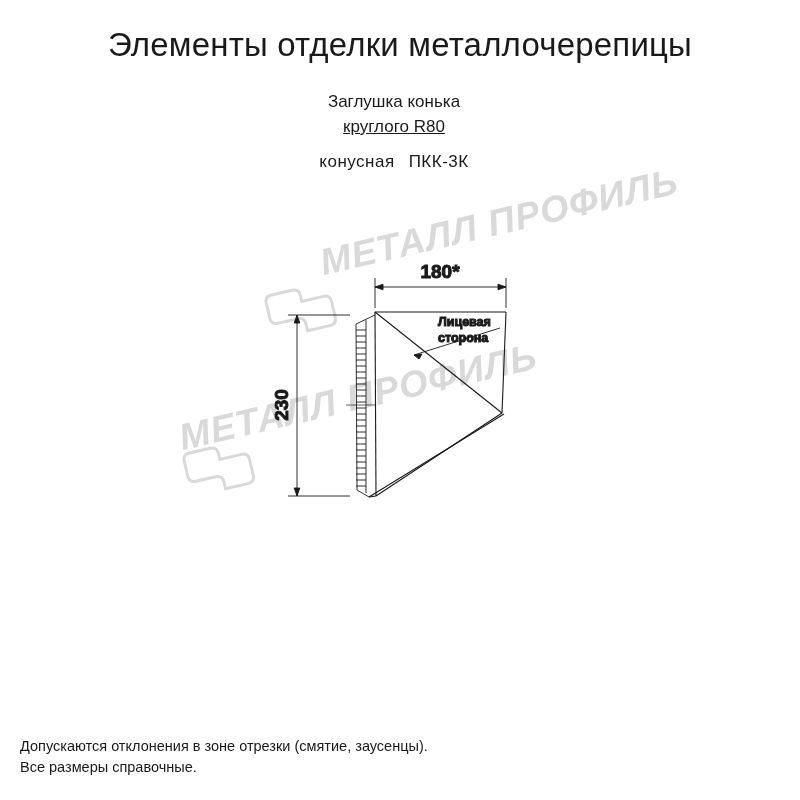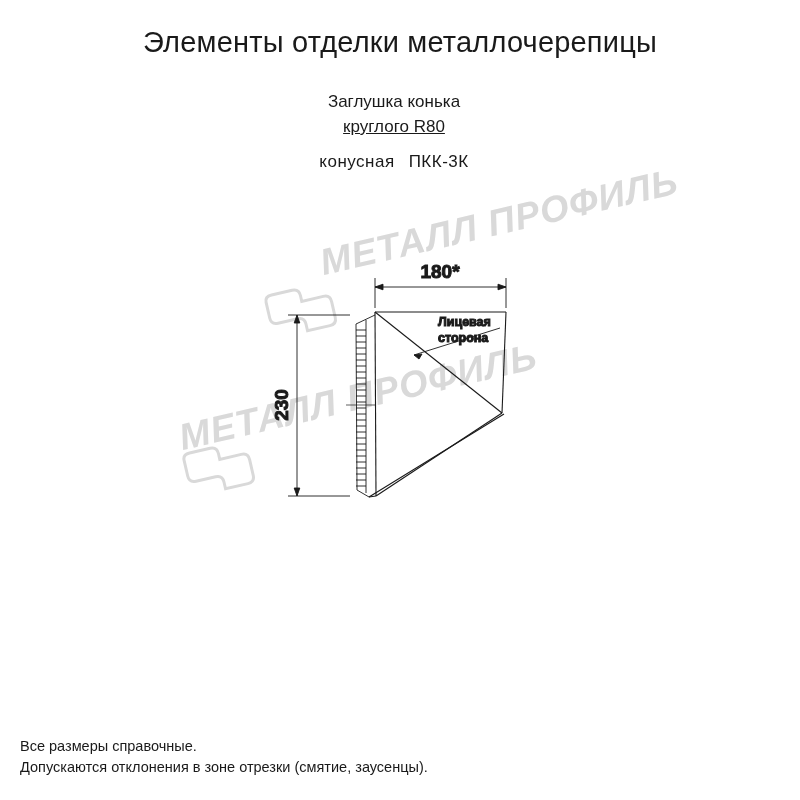--- a/index.html
+++ b/index.html
@@ -18,21 +18,21 @@
   .page {
     position: absolute;
     inset: 0;
   }
   .title {
     position: absolute;
     top: 26px;
     left: 0;
     width: 800px;
     text-align: center;
-    font-size: 29px;
+    font-size: 33px;
     font-weight: 400;
     letter-spacing: 0.2px;
   }
   .subtitle {
     position: absolute;
     left: 0;
     width: 788px;
     text-align: center;
     font-size: 17px;
     font-weight: 400;
@@ -203,17 +203,17 @@
         </g>
         <text class="face-label" x="268" y="96">Лицевая</text>
         <text class="face-label" x="268" y="112">сторона</text>
 
         <path d="M176 175 L206 175" stroke-width="0.7" stroke-dasharray="0"></path>
       </g>
     </svg>
   </div>
 
   <div class="footnotes">
+    <div>Допускаются отклонения в зоне отрезки (смятие, заусенцы).</div>
     <div>Все размеры справочные.</div>
-    <div>Допускаются отклонения в зоне отрезки (смятие, заусенцы).</div>
   </div>
 
 </div>
 
 </body></html>

